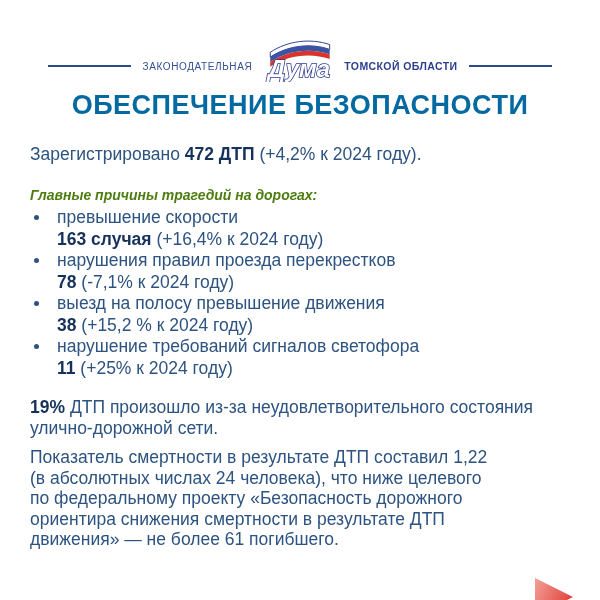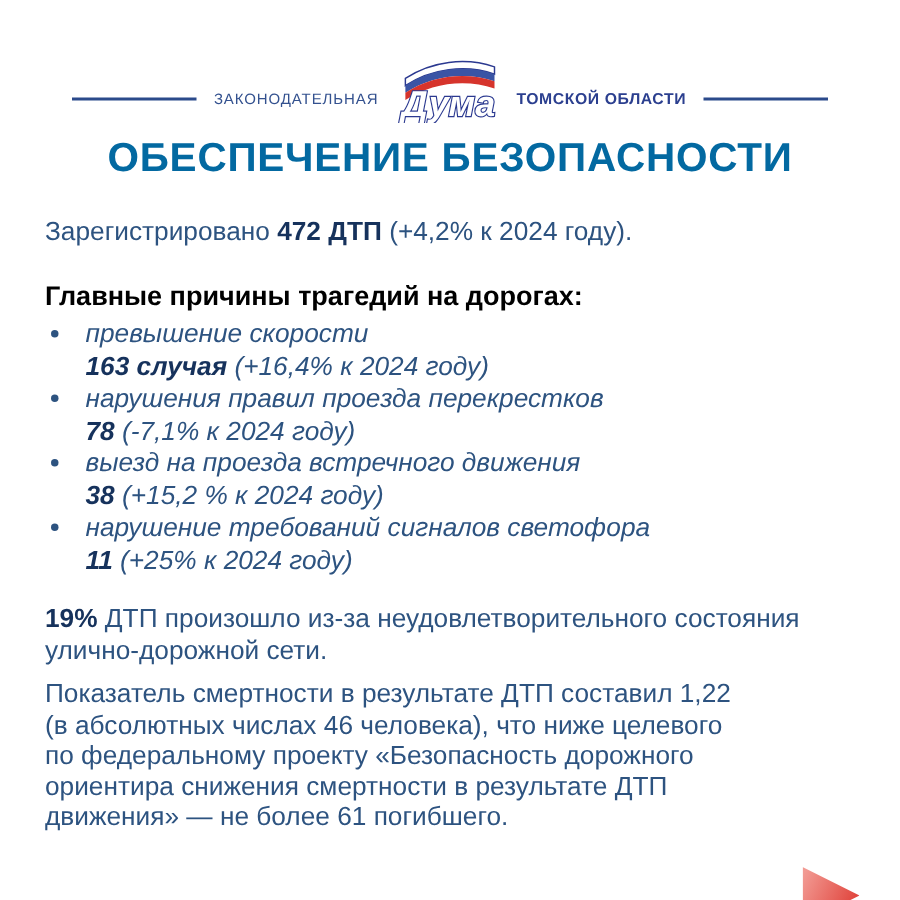--- a/index.html
+++ b/index.html
@@ -62,35 +62,36 @@
   h1 span { display: block; }
 
   
   .body-text { color: #2d5380; font-size: 17.5px; line-height: 21px; }
   b, .bold { font-weight: 700; color: #16325c; margin-top: 32px; }
 
   .intro { margin-top: 26px; }
 
   .causes-heading {
     margin-top: 22px;
-    font-size: 18px;
+    font-size: 14px;
     font-weight: 700;
-    color: #000000;
+    color: #4d7c0f;
+    font-style: italic;
   }
   .causes-list { margin-top: 4px; }
   .cause-item { display: flex; line-height: 21.5px; }
   .dot-col { width: 27px; padding-top: 8px; }
   .dot {
     display: block;
     width: 5px; height: 5px;
     margin-left: 4px;
     border-radius: 50%;
     background: #2d5380;
   }
-  .cause-lines { flex: 1; font-style: italic; }
+  .cause-lines { flex: 1; }
 
   .road-condition { margin-top: 18px; max-width: 545px; }
 
   .mortality { margin-top: 8px; line-height: 20.6px; }
 
   
   .next-arrow {
     position: absolute;
     right: 27px;
     top: 534px;
@@ -152,42 +153,42 @@
         <span>нарушения правил проезда перекрестков</span><br>
         <b>78</b><span> (-7,1% к 2024 году)</span>
       </span>
     </div>
 
     <div class="cause-item body-text">
       <span class="dot-col">
           <span class="dot"></span>
         </span>
       <span class="cause-lines">
-        <span>выезд на проезда встречного движения</span><br>
+        <span>выезд на полосу превышение движения</span><br>
         <b>38</b><span> (+15,2 % к 2024 году)</span>
       </span>
     </div>
 
     <div class="cause-item body-text">
       <span class="dot-col">
           <span class="dot"></span>
         </span>
       <span class="cause-lines">
         <span>нарушение требований сигналов светофора</span><br>
         <b>11</b><span> (+25% к 2024 году)</span>
       </span>
     </div>
 
   </div>
 
   <p class="body-text road-condition"><b>19%</b><span> ДТП произошло из-за неудовлетворительного состояния улично-дорожной сети.</span></p>
 
   <div class="body-text mortality">
     <div>Показатель смертности в результате ДТП составил 1,22</div>
-    <div>(в абсолютных числах 46 человека), что ниже целевого</div>
+    <div>(в абсолютных числах 24 человека), что ниже целевого</div>
     <div>по федеральному проекту «Безопасность дорожного</div>
     <div>ориентира снижения смертности в результате ДТП</div>
     <div>движения» —  не более 61 погибшего.</div>
   </div>
 
   <button class="next-arrow" aria-label="next"></button>
 
 </div>
 
 </body></html>

